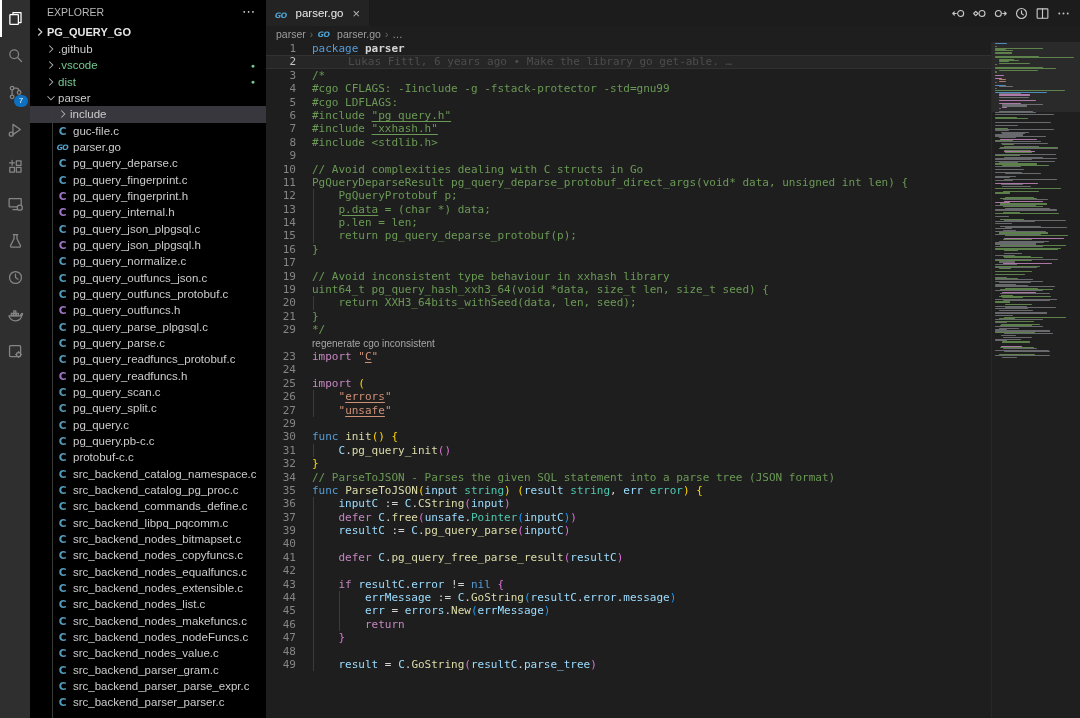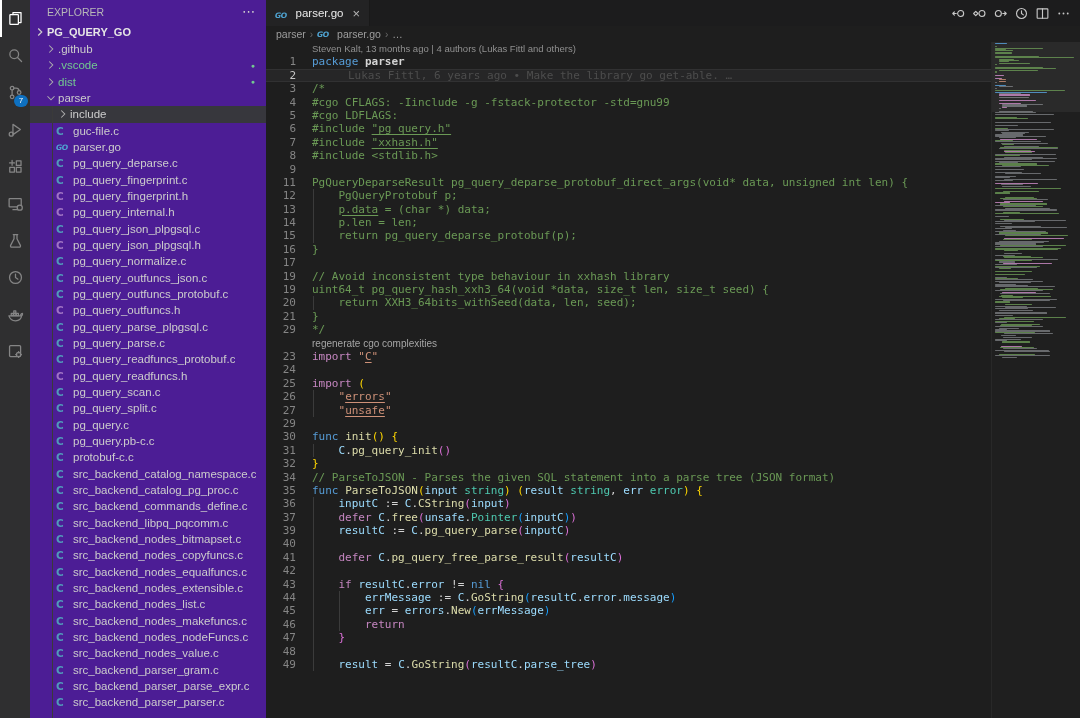--- a/index.html
+++ b/index.html
@@ -8,33 +8,33 @@
        -webkit-font-smoothing:antialiased;}
   
   .activitybar{width:30px;background:#2f2f30;flex:none;display:flex;flex-direction:column;}
   .ab-item{height:37px;display:flex;align-items:center;justify-content:center;color:#858585;position:relative;cursor:pointer;}
   .ab-item.active{color:#ffffff;border-left:2px solid #ffffff;}
   .ab-item.active svg{margin-left:-2px;}
   .ab-item svg{width:17px;height:17px;}
   .ab-badge{position:absolute;right:2px;bottom:4px;min-width:12px;height:12px;border-radius:7px;
             background:#0e70c0;color:#fff;font-size:8px;line-height:12px;text-align:center;padding:0 1px;}
   
-  .sidebar{width:236px;background:#4c1d95;flex:none;position:relative;overflow:hidden;color:#cccccc;}
+  .sidebar{width:236px;background:#000000;flex:none;position:relative;overflow:hidden;color:#cccccc;}
   .sb-head{height:23px;display:flex;align-items:center;padding-left:17px;font-size:10.5px;color:#b8b8b8;}
   .sb-actions{margin-left:auto;margin-right:10px;color:#cfcfcf;font-size:13px;letter-spacing:1px;cursor:pointer;}
   .root-row{height:18px;display:flex;align-items:center;font-weight:700;font-size:11px;color:#e6e6e6;padding-left:3px;cursor:pointer;}
   .tree{position:relative;font-size:11.5px;}
   .tree-guide{position:absolute;left:22px;width:1px;background:#3a3a3a;}
   .trow{height:16.33px;display:flex;align-items:center;cursor:pointer;white-space:nowrap;}
   .trow.sel{background:#37373d;}
   .trow .chev{width:14px;height:14px;flex:none;color:#b0b0b0;display:inline-flex;}
   .trow .chev.exp{transform:rotate(90deg);}
   .trow.lvl1{padding-left:14px;}
   .trow.lvl2{padding-left:26px;}
-  .ficon{width:13px;flex:none;font-weight:700;font-size:10.5px;text-align:left;margin-right:4px;font-family:"DejaVu Sans",sans-serif;}
+  .ficon{width:13px;flex:none;font-weight:700;font-size:10.5px;text-align:center;margin-right:4px;font-family:"DejaVu Sans",sans-serif;}
   .ficon.go{font-size:7.5px;font-style:italic;letter-spacing:-0.5px;}
   .tlabel{overflow:hidden;text-overflow:ellipsis;}
   .tlabel.green{color:#73c991;}
   .tdot{margin-left:auto;margin-right:11px;color:#73c991;font-size:7px;}
   
   .main{flex:1;display:flex;flex-direction:column;min-width:0;background:#1e1e1e;}
   .tabbar{height:26px;background:#1c1c1d;display:flex;align-items:stretch;flex:none;}
   .tab{background:#232324;display:flex;align-items:center;gap:5px;padding:0 9px;cursor:pointer;border-right:1px solid #191919;}
   .tab-label{font-size:11.5px;color:#eaeaea;}
   .tab-close{color:#b5b5b5;font-size:13px;margin-left:4px;line-height:1;cursor:pointer;}
@@ -396,43 +396,43 @@
           <span class="ficon go" style="color: rgb(79, 163, 209);">GO</span>
           <span>parser.go</span>
         </span>
         <span class="bc-sep">›</span>
         <span class="bc-item">
           <span>…</span>
         </span>
       </div>
     <div class="editor">
       <div class="code-scroll" id="code">
-          <div class="row"><span class="ln"></span><span class="txt"><span class="blame-txt">Steven Kalt, 13 months ago | 4 authors (Lukas Fittl and others)</span></span></div>
           <div class="row"><span class="ln">1</span><span class="txt"><span class="c-kw">package </span><span class="c-bold">parser</span></span></div>
           <div class="row current"><span class="ln">2</span><span class="txt"><span class="inline-blame">Lukas Fittl, 6 years ago • Make the library go get-able. …</span></span></div>
           <div class="row"><span class="ln">3</span><span class="txt"><span class="c-cm">/*</span></span></div>
           <div class="row"><span class="ln">4</span><span class="txt"><span class="c-cm">#cgo CFLAGS: -Iinclude -g -fstack-protector -std=gnu99</span></span></div>
           <div class="row"><span class="ln">5</span><span class="txt"><span class="c-cm">#cgo LDFLAGS:</span></span></div>
           <div class="row"><span class="ln">6</span><span class="txt"><span class="c-cm">#include </span><span class="c-cm u">"pg_query.h"</span></span></div>
           <div class="row"><span class="ln">7</span><span class="txt"><span class="c-cm">#include </span><span class="c-cm u">"xxhash.h"</span></span></div>
           <div class="row"><span class="ln">8</span><span class="txt"><span class="c-cm">#include &lt;stdlib.h&gt;</span></span></div>
           <div class="row"><span class="ln">9</span><span class="txt"></span></div>
+          <div class="row"><span class="ln">10</span><span class="txt"><span class="c-cm">// Avoid complexities dealing with C structs in Go</span></span></div>
           <div class="row"><span class="ln">11</span><span class="txt"><span class="c-cm">PgQueryDeparseResult pg_query_deparse_protobuf_direct_args(void* data, unsigned int len) {</span></span></div>
           <div class="row"><span class="ln">12</span><span class="txt"><i class="guide" style="left: 0.5px;"></i><span class="c-cm">    PgQueryProtobuf p;</span></span></div>
           <div class="row"><span class="ln">13</span><span class="txt"><i class="guide" style="left: 0.5px;"></i><span class="c-cm">    </span><span class="c-cm u">p.data</span><span class="c-cm"> = (char *) data;</span></span></div>
           <div class="row"><span class="ln">14</span><span class="txt"><i class="guide" style="left: 0.5px;"></i><span class="c-cm">    p.len = len;</span></span></div>
           <div class="row"><span class="ln">15</span><span class="txt"><i class="guide" style="left: 0.5px;"></i><span class="c-cm">    return pg_query_deparse_protobuf(p);</span></span></div>
           <div class="row"><span class="ln">16</span><span class="txt"><span class="c-cm">}</span></span></div>
           <div class="row"><span class="ln">17</span><span class="txt"></span></div>
           <div class="row"><span class="ln">19</span><span class="txt"><span class="c-cm">// Avoid inconsistent type behaviour in xxhash library</span></span></div>
           <div class="row"><span class="ln">19</span><span class="txt"><span class="c-cm">uint64_t pg_query_hash_xxh3_64(void *data, size_t len, size_t seed) {</span></span></div>
           <div class="row"><span class="ln">20</span><span class="txt"><i class="guide" style="left: 0.5px;"></i><span class="c-cm">    return XXH3_64bits_withSeed(data, len, seed);</span></span></div>
           <div class="row"><span class="ln">21</span><span class="txt"><span class="c-cm">}</span></span></div>
           <div class="row"><span class="ln">29</span><span class="txt"><span class="c-cm">*/</span></span></div>
-          <div class="row"><span class="ln"></span><span class="txt"><span class="lens-txt">regenerate cgo complexities</span></span></div>
+          <div class="row"><span class="ln"></span><span class="txt"><span class="lens-txt">regenerate cgo inconsistent</span></span></div>
           <div class="row"><span class="ln">23</span><span class="txt"><span class="c-ctl">import </span><span class="c-s">"</span><span class="c-s u">C</span><span class="c-s">"</span></span></div>
           <div class="row"><span class="ln">24</span><span class="txt"></span></div>
           <div class="row"><span class="ln">25</span><span class="txt"><span class="c-ctl">import </span><span class="c-b1">(</span></span></div>
           <div class="row"><span class="ln">26</span><span class="txt"><i class="guide" style="left: 0.5px;"></i><span class="c-p">    </span><span class="c-s">"</span><span class="c-s u">errors</span><span class="c-s">"</span></span></div>
           <div class="row"><span class="ln">27</span><span class="txt"><i class="guide" style="left: 0.5px;"></i><span class="c-p">    </span><span class="c-s">"</span><span class="c-s u">unsafe</span><span class="c-s">"</span></span></div>
           <div class="row"><span class="ln">29</span><span class="txt"></span></div>
           <div class="row"><span class="ln">30</span><span class="txt"><span class="c-kw">func </span><span class="c-fn">init</span><span class="c-b1">()</span><span class="c-p"> </span><span class="c-b1">{</span></span></div>
           <div class="row"><span class="ln">31</span><span class="txt"><i class="guide" style="left: 0.5px;"></i><span class="c-p">    </span><span class="c-v">C</span><span class="c-p">.</span><span class="c-fn">pg_query_init</span><span class="c-b2">()</span></span></div>
           <div class="row"><span class="ln">32</span><span class="txt"><span class="c-b1">}</span></span></div>
           <div class="row"><span class="ln">34</span><span class="txt"><span class="c-cm">// ParseToJSON - Parses the given SQL statement into a parse tree (JSON format)</span></span></div>

